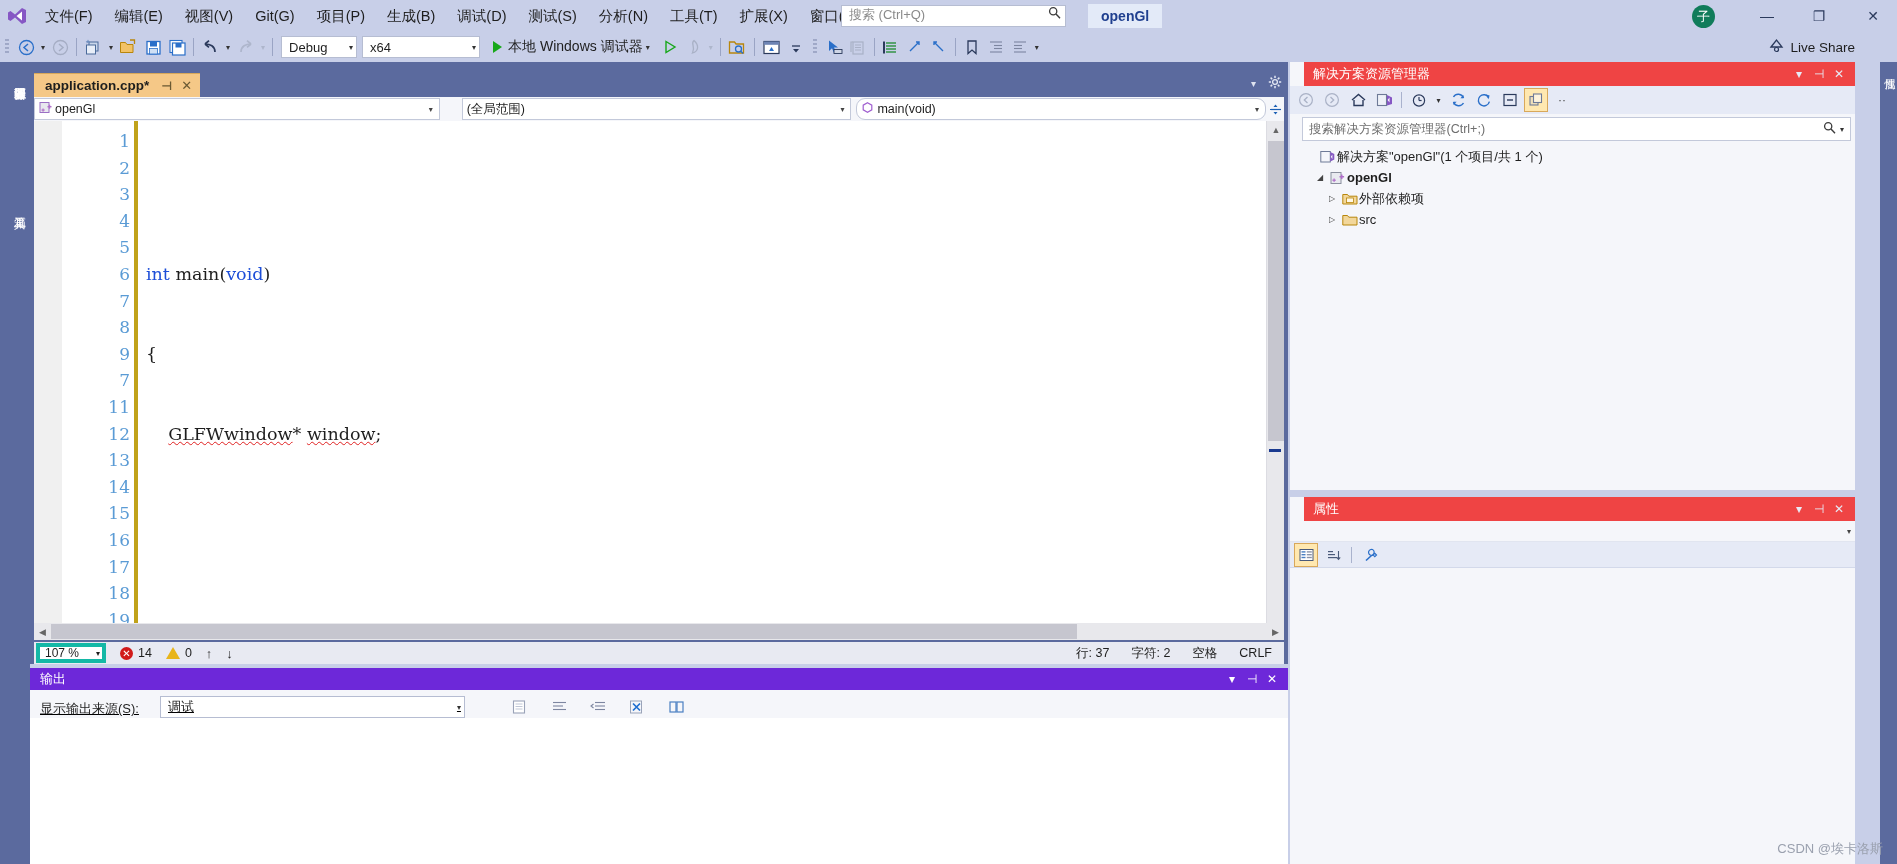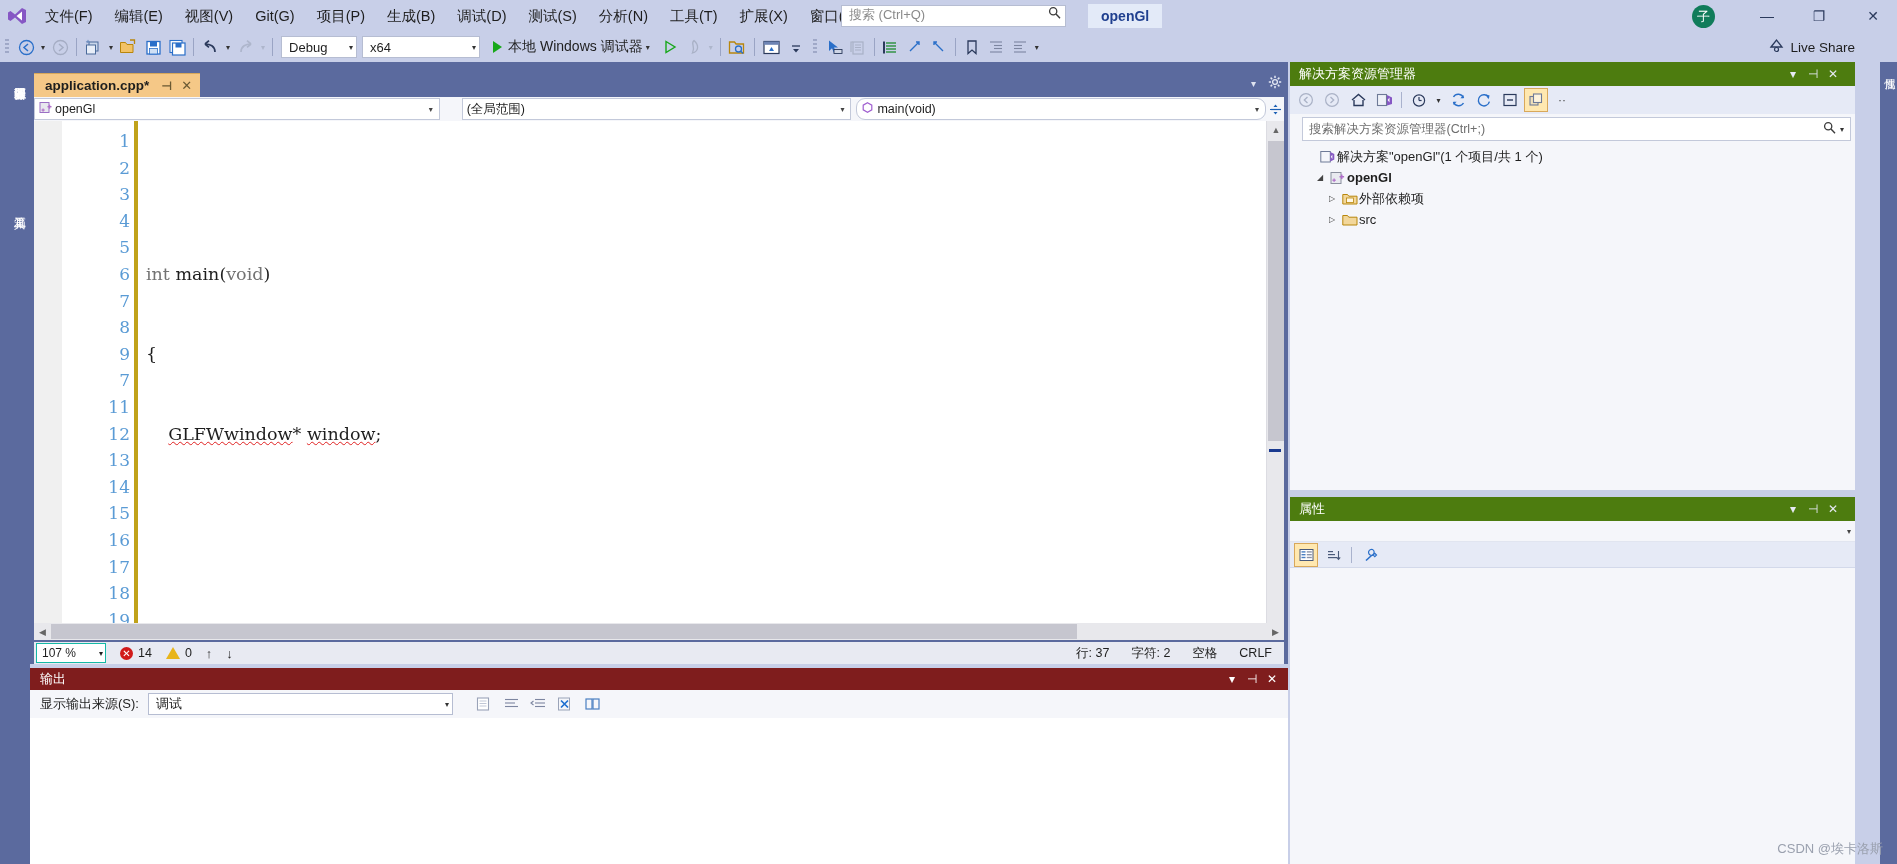--- a/index.html
+++ b/index.html
@@ -153,21 +153,21 @@
   }
   .codetext {
     position: absolute; left: 112px; top: 0; height: 100%; width: 1120px;
     padding-top: 7px;
     font-family: "DejaVu Serif", "Liberation Serif", serif;
     font-size: 17.5px; line-height: 26.6px; white-space: pre; color: #1e1e1e;
   }
   .codeline { height: 26.6px; }
   .k-pre { color: #9c27b0; }
   .k-str { color: #a31515; }
-  .k-kw  { color: #737373; }
+  .k-kw  { color: #1d4ed8; }
   .k-id  { color: #1e1e1e; }
   .squig {
     text-decoration: underline;
     text-decoration-color: #e02020;
     text-decoration-style: wavy;
     text-decoration-thickness: 1px;
   }
 
   .vscroll {
     position: absolute; right: 0; top: 0; width: 18px; height: 100%;
@@ -188,38 +188,38 @@
     background: #e8e8ec; display: flex; align-items: center;
   }
   .hscroll .ah { width: 17px; height: 17px; display: flex; align-items: center; justify-content: center; color: #666; font-size: 9px; }
   .hthumb { height: 15px; background: #c6c6cf; }
 
   .statusbar-ed {
     position: absolute; left: 4px; bottom: 0; width: 1250px; height: 22px;
     background: #e8eaf2; display: flex; align-items: center; font-size: 12.5px; color: #1e1e1e;
   }
   .zoombox {
-    width: 70px; height: 20px; margin-left: 2px; background: #ffffff; border: 1px solid #14b8a6;
+    width: 70px; height: 20px; margin-left: 2px; background: #ffffff; border: 4px solid #14b8a6;
     display: flex; align-items: center; padding: 0 2px 0 5px;
   }
   .zoombox .zv { flex: 1; font-size: 12px; }
   .zoombox .za { font-size: 8px; }
   .errpill { display: flex; align-items: center; margin-left: 14px; gap: 5px; }
   .dot-err { width: 13px; height: 13px; border-radius: 50%; background: #d11a1a; color: #fff; font-size: 10px; text-align: center; line-height: 13px; }
   .tri-warn { width: 0; height: 0; border-left: 7px solid transparent; border-right: 7px solid transparent; border-bottom: 12px solid #e8b51c; position: relative; }
   .sb-nav { margin-left: 14px; color: #1e1e1e; font-size: 13px; }
   .sb-right { margin-left: auto; display: flex; align-items: center; gap: 22px; padding-right: 12px; }
 
   
   .rightcol { position: absolute; left: 1290px; top: 62px; width: 565px; height: 802px; background: #c8cfe8; }
 
   .dockpanel { position: absolute; left: 0; width: 565px; background: #f5f6fa; }
   .dockhead {
-    height: 24px; background: #4d7c0f; color: #ffffff;
-    display: flex; align-items: center; padding: 0 12px 0 9px; font-size: 13px;
+    height: 24px; background: #ef4444; color: #ffffff;
+    display: flex; align-items: center; padding: 0 6px 0 9px; font-size: 13px; margin-left: 14px;
   }
   .dockhead .t { flex: 1; white-space: nowrap; }
   .dockhead .hb { width: 20px; text-align: center; font-size: 12px; color: #e7eaf5; }
 
   #sln-panel { top: 0; height: 428px; }
   #prop-panel { top: 435px; height: 367px; }
 
   .se-toolbar {
     height: 28px; background: #e6eaf6; display: flex; align-items: center; padding: 0 4px; gap: 2px;
   }
@@ -241,26 +241,26 @@
   .tlabel.bold { font-weight: bold; }
 
   .prop-toolbar { height: 26px; background: #e6eaf6; display: flex; align-items: center; padding: 0 4px; gap: 3px; border-bottom: 1px solid #d3d9ea; }
   .prop-combo { height: 21px; background: #f5f6fa; display: flex; align-items: center; justify-content: flex-end; padding-right: 4px; font-size: 11px; color: #444; border-bottom: 1px solid #e1e5f0; }
 
   
   .outputpanel {
     position: absolute; left: 30px; top: 668px; width: 1258px; height: 196px; background: #f5f6fa;
   }
   .out-head {
-    height: 22px; background: #7f1d1d; color: #fff; display: flex; align-items: center;
+    height: 22px; background: #6d28d9; color: #fff; display: flex; align-items: center;
     padding: 0 6px 0 10px; font-size: 13px;
   }
   .out-head .t { flex: 1; }
   .out-head .hb { width: 20px; text-align: center; font-size: 12px; }
-  .out-toolbar { height: 28px; display: flex; align-items: center; padding: 0 4px; gap: 3px; background: #f5f6fa; }
+  .out-toolbar { height: 28px; display: flex; align-items: flex-end; padding: 0 4px; gap: 15px; background: #f5f6fa; text-decoration: underline; }
   .out-label { font-size: 13px; color: #1e1e1e; padding: 0 6px 0 6px; }
   #out-source-combo { width: 305px; height: 22px; }
   .out-ico { width: 24px; height: 22px; display: flex; align-items: center; justify-content: center; }
   .out-body { position: absolute; left: 0; top: 50px; right: 0; bottom: 0; background: #ffffff; }
 
   .rightrail {
     position: absolute; left: 1880px; top: 62px; width: 17px; height: 802px; background: #5b6a9e;
   }
   .rr-text {
     writing-mode: vertical-rl; text-orientation: upright; color: #fff; font-size: 11px;

